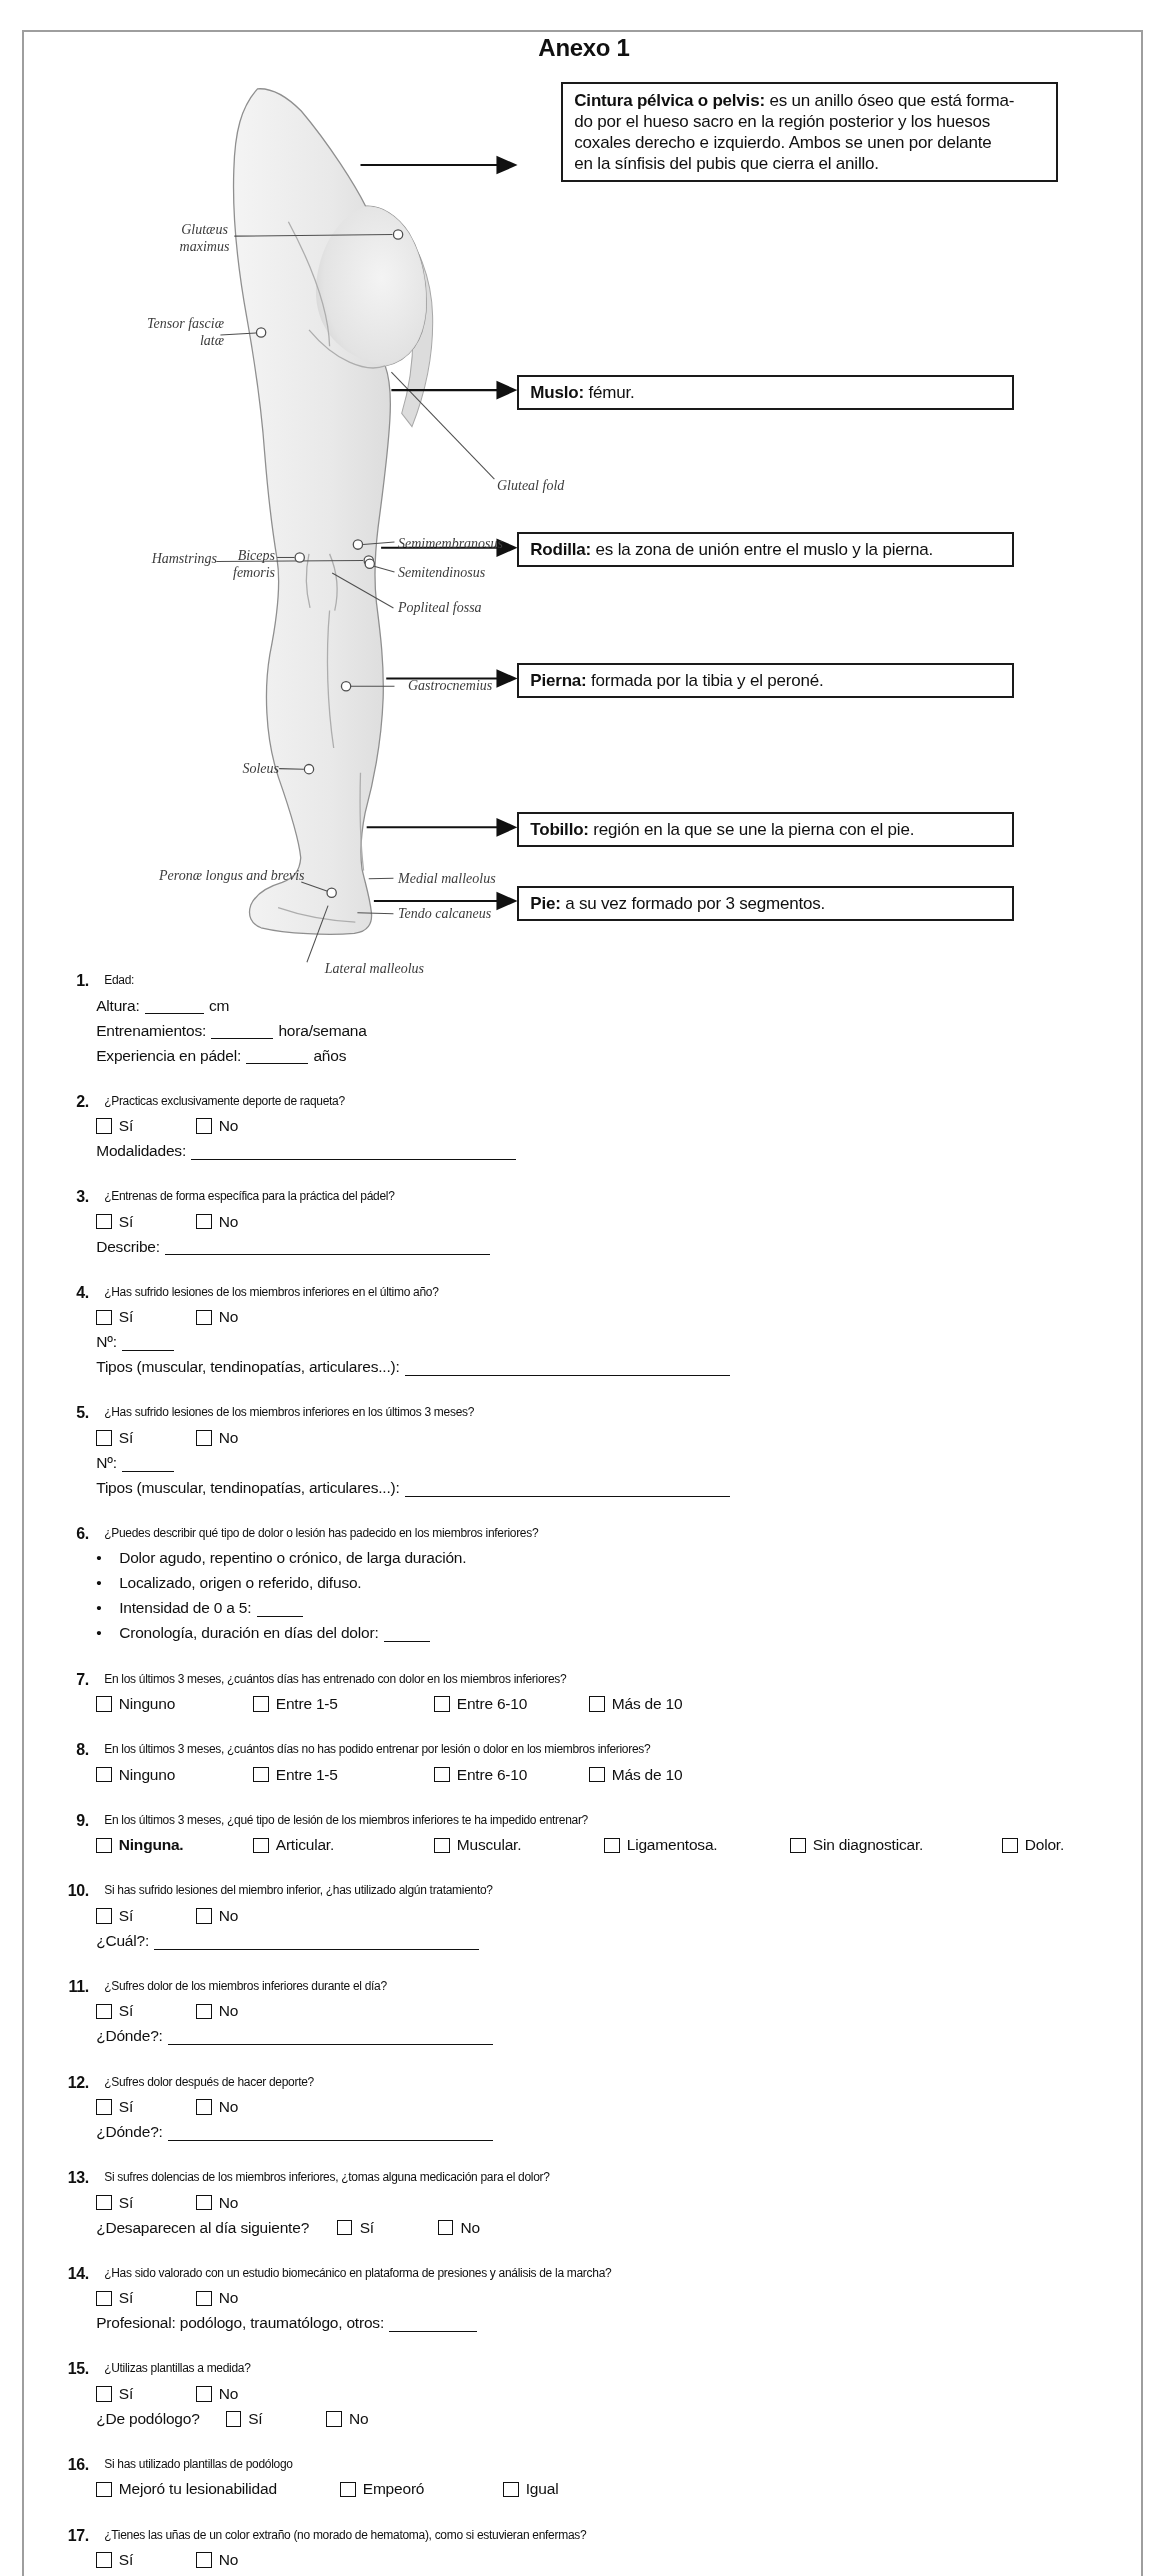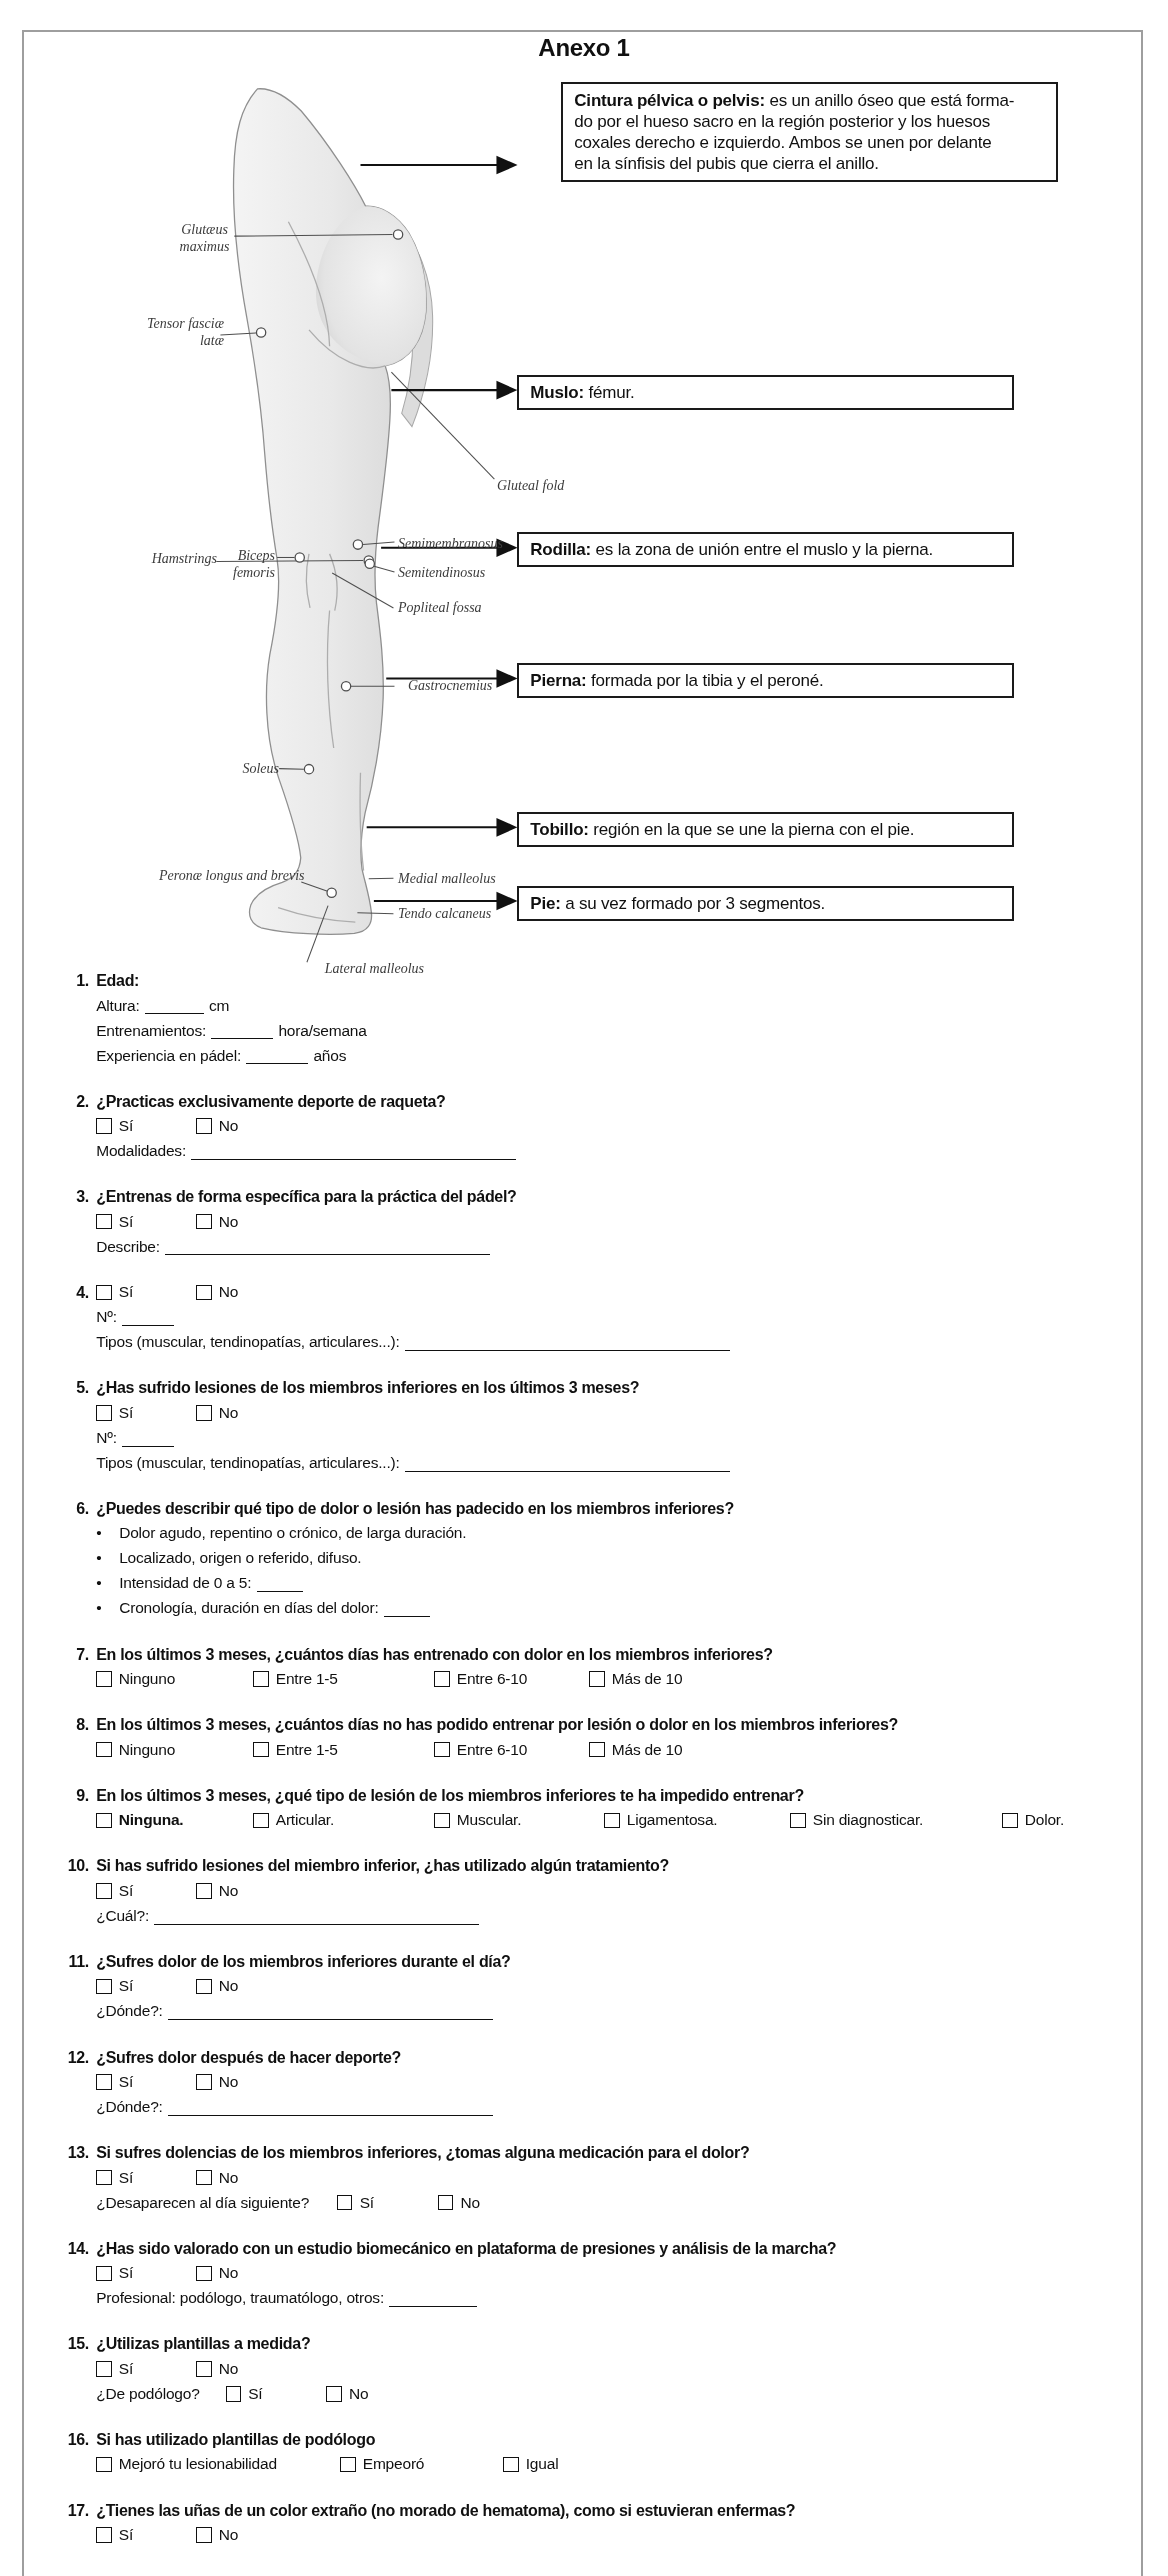--- a/index.html
+++ b/index.html
@@ -32,21 +32,21 @@
   .callout.multi{line-height:21px;padding:6.2px 11.3px;margin-left:44px;}
   .callout .ctitle{font-weight:bold;}
   
   #questions{position:absolute;left:58px;top:968px;width:1061px;}
   .question{display:flex;margin-bottom:20.6px;}
   .qnum{
     width:31px;flex:0 0 31px;text-align:right;padding-right:7.2px;
     font-weight:bold;font-size:16px;line-height:25px;letter-spacing:-0.3px;
   }
   .qbody{flex:1 1 auto;}
-  .qtitle{font-weight:bold;font-size:16px;line-height:25px;letter-spacing:-0.3px;}
+  .qtitle{font-weight:normal;font-size:12px;line-height:25px;letter-spacing:-0.3px;margin-left:8px;}
   .qrow{display:flex;align-items:center;height:25px;font-size:15.5px;letter-spacing:-0.2px;}
   .opt{display:inline-flex;align-items:center;box-sizing:border-box;}
   .cb{
     display:inline-block;width:13.4px;height:13.4px;border:1.5px solid #111;
     margin-right:7.2px;flex:0 0 auto;background:#fff;
   }
   .optlbl{white-space:nowrap;}
   .lbl{white-space:pre;}
   .blank{
     display:inline-block;height:16.5px;border-bottom:1.5px solid #111;
@@ -236,20 +236,21 @@
         </div>
         <div class="qrow">
           <span class="lbl">Describe:</span>
           <span class="blank" style="width: 325px;"></span>
         </div>
       </div>
     </div>
     <div class="question">
       <div class="qnum">4.</div>
       <div class="qbody">
+        <div class="qtitle">¿Has sufrido lesiones de los miembros inferiores en el último año?</div>
         <div class="qrow">
           <span class="opt" style="min-width: 100px;">
             <span class="cb"></span>
             <span class="optlbl">Sí</span>
           </span>
           <span class="opt">
             <span class="cb"></span>
             <span class="optlbl">No</span>
           </span>
         </div>

